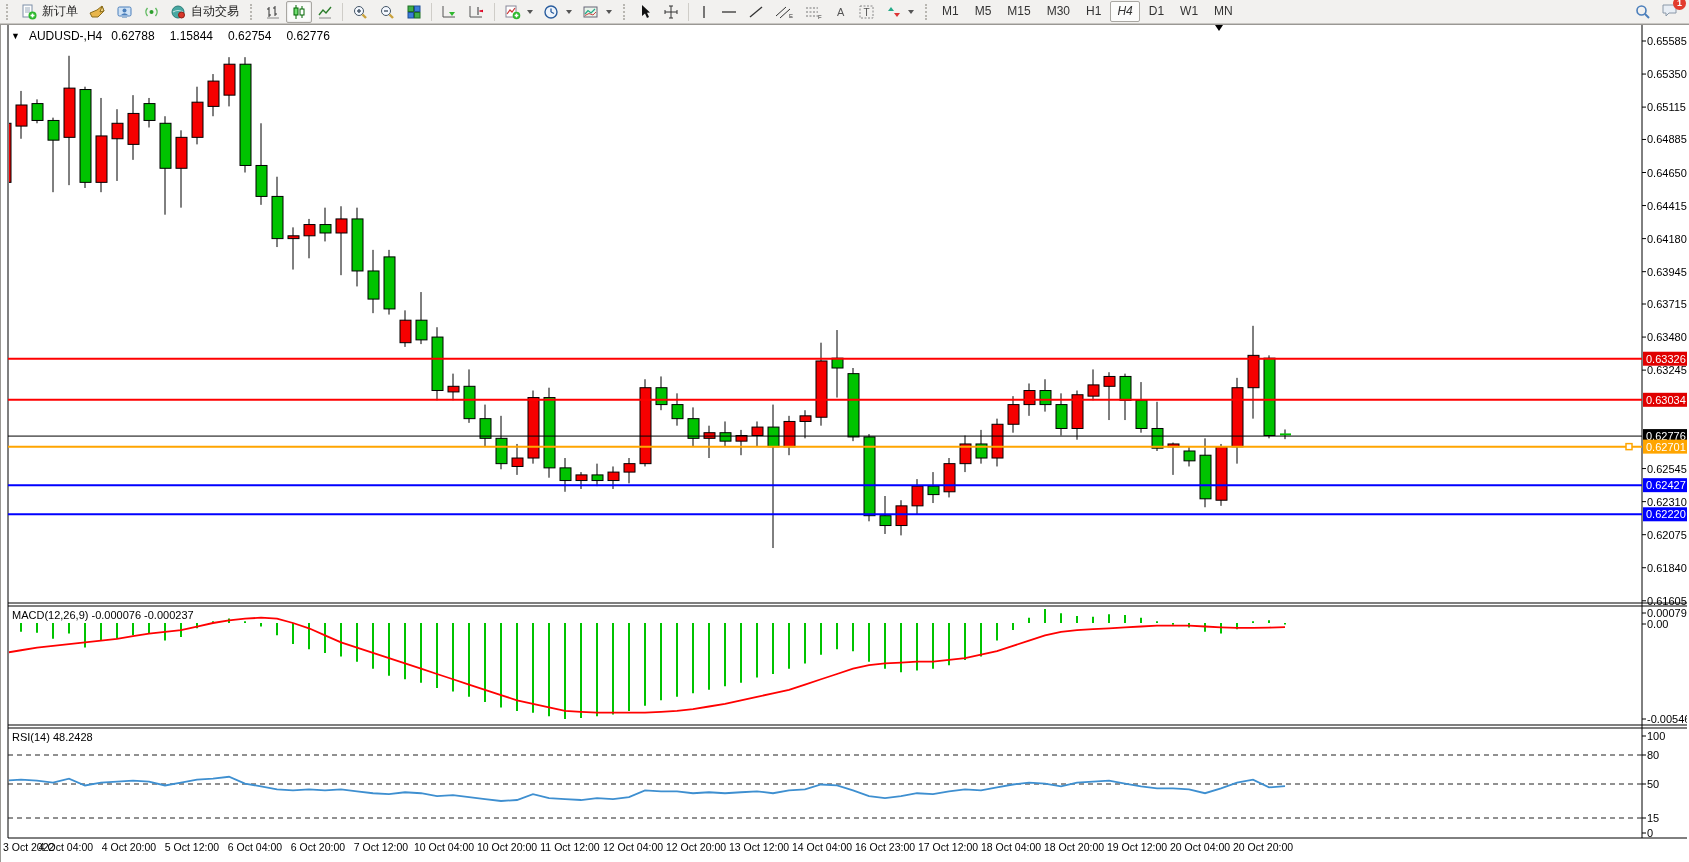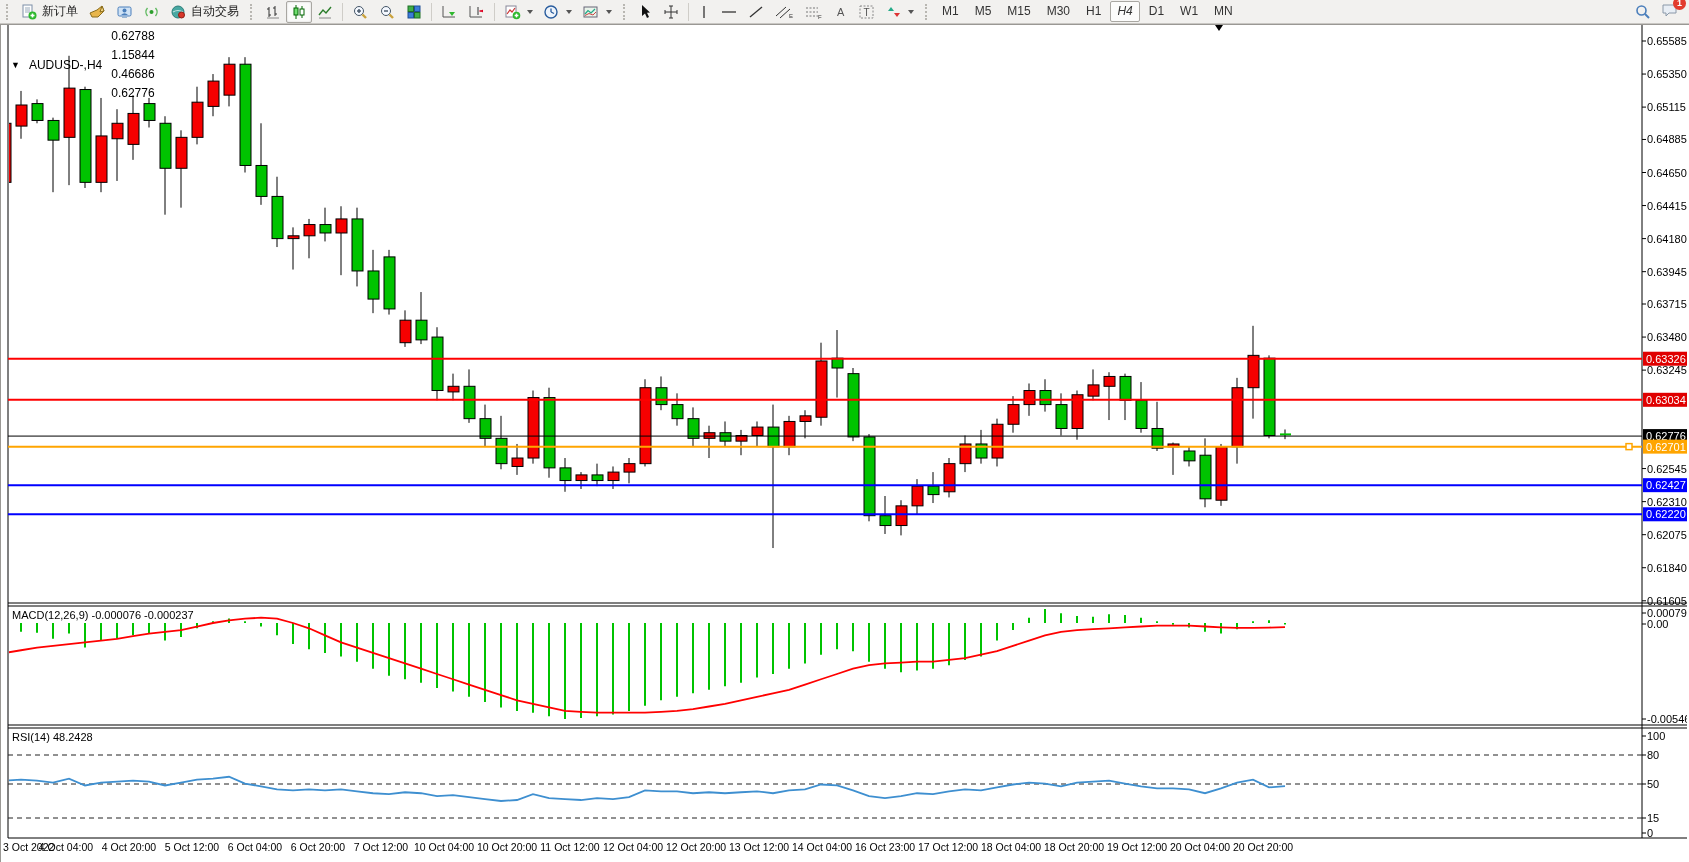--- a/index.html
+++ b/index.html
@@ -274,24 +274,24 @@
         </svg>
         <span id="chat-badge">1</span>
       </span>
     </span>
   </div>
 
   <div id="win">
     <div id="title">
       <span class="tri">▼</span>
       <span>AUDUSD-,H4</span>
-      <span style="display:flex;gap:5px;flex-direction:column;">
+      <span style="display:flex;gap:15px;">
         <span>0.62788</span>
         <span>1.15844</span>
-        <span>0.46686</span>
+        <span>0.62754</span>
         <span>0.62776</span>
       </span>
     </div>
     <svg id="plot" width="1686" height="835">
         <defs>
           <clipPath id="clip-main">
             <rect x="8" y="-1" width="1633" height="579"></rect>
           </clipPath>
           <clipPath id="clip-macd">
             <rect x="8" y="582" width="1633" height="118"></rect>

